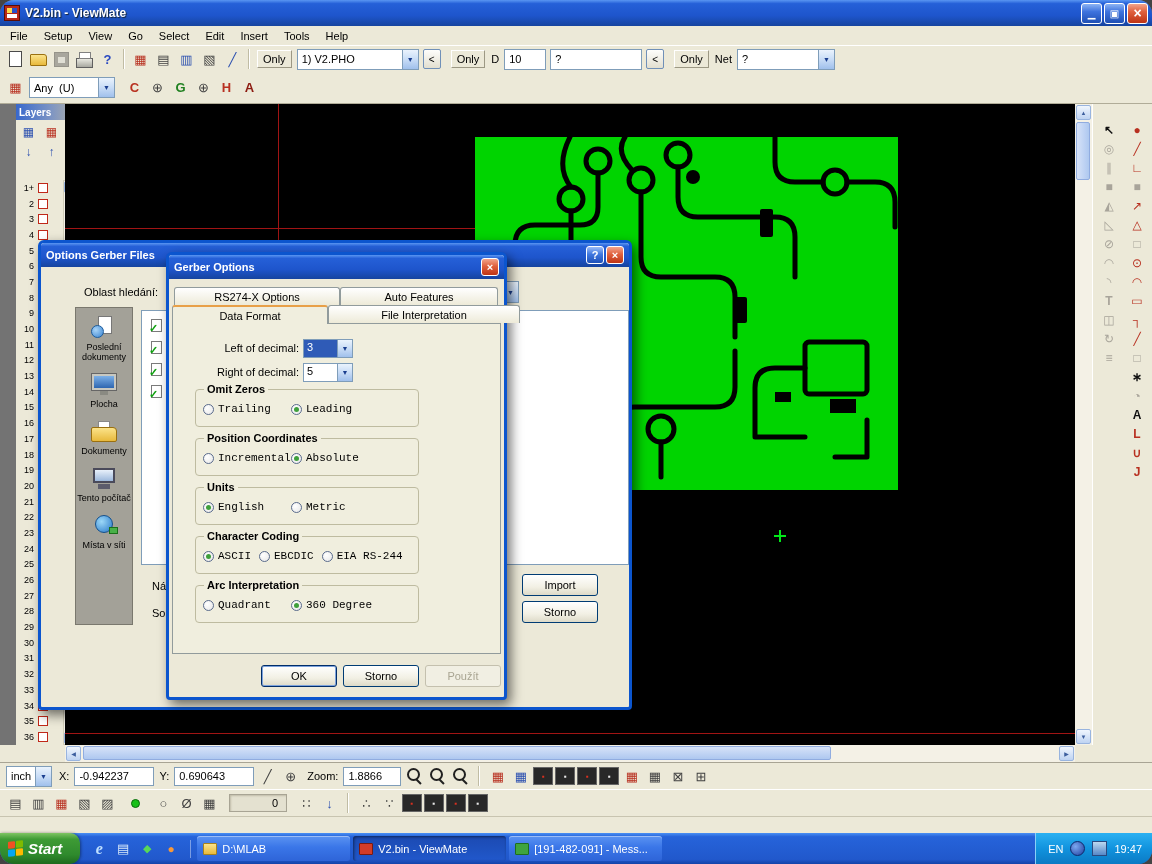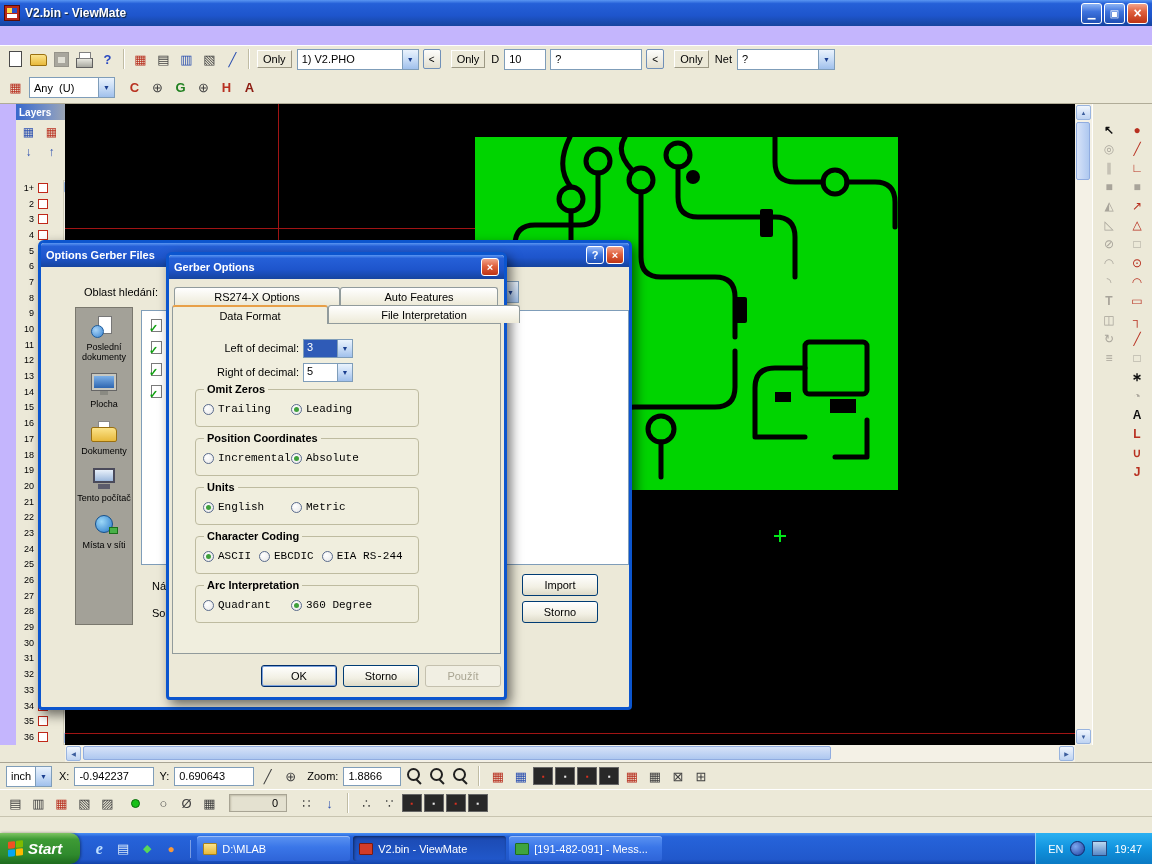--- a/index.html
+++ b/index.html
@@ -1,16 +1,16 @@
 <!DOCTYPE html>
 <html><head>
 <meta charset="utf-8">
 <style>
 html,body{margin:0;padding:0;background:#444;}
-#screen{position:relative;width:1152px;height:864px;overflow:hidden;background:#c4b5fd;font-family:"Liberation Sans",sans-serif;font-size:11px;color:#000;cursor:default;}
+#screen{position:relative;width:1152px;height:864px;overflow:hidden;background:#737373;font-family:"Liberation Sans",sans-serif;font-size:11px;color:#000;cursor:default;border-radius:14px;}
 #screen *{box-sizing:border-box;}
 
 
 .titlebar{position:absolute;left:0;top:0;width:1152px;height:26px;background:linear-gradient(180deg,#5A96F2 0%,#2560D8 14%,#1E55CC 60%,#16449F 100%);display:flex;align-items:center;padding:0 4px;z-index:5;}
 .appicon{width:16px;height:16px;margin-right:5px;position:relative;background:#B82818;border:1px solid #5A0E06;flex:none;}
 .appicon i{position:absolute;}
 .appicon .ai1{left:2px;top:2px;width:5px;height:5px;background:#FFD848;}
 .appicon .ai2{right:2px;top:2px;width:5px;height:5px;background:#2850C8;}
 .appicon .ai3{left:2px;bottom:2px;width:10px;height:4px;background:#fff;}
 .titlebar .title{color:#fff;font-weight:bold;font-size:12px;text-shadow:1px 1px 1px #123;}
@@ -194,20 +194,32 @@
         <i class="ai3"></i>
       </span>
     <span class="title">V2.bin - ViewMate</span>
     <span class="winbtns">
       <span class="wbtn">▁</span>
       <span class="wbtn">▣</span>
       <span class="wbtn close">×</span>
     </span>
   </div>
 
+  <div class="menubar">
+
+  <span class="menuitem">File</span>
+      <span class="menuitem">Setup</span>
+      <span class="menuitem">View</span>
+      <span class="menuitem">Go</span>
+      <span class="menuitem">Select</span>
+      <span class="menuitem">Edit</span>
+      <span class="menuitem">Insert</span>
+      <span class="menuitem">Tools</span>
+      <span class="menuitem">Help</span>
+    </div>
 
   <div class="tb t1">
     <span class="tgroup">
 
     <span class="tbtn ic-doc"></span>
         <span class="tbtn ic-folder"></span>
         <span class="tbtn ic-save disabled"></span>
         <span class="tbtn ic-print"></span>
         <span class="tbtn ic-help"></span>
       </span>

